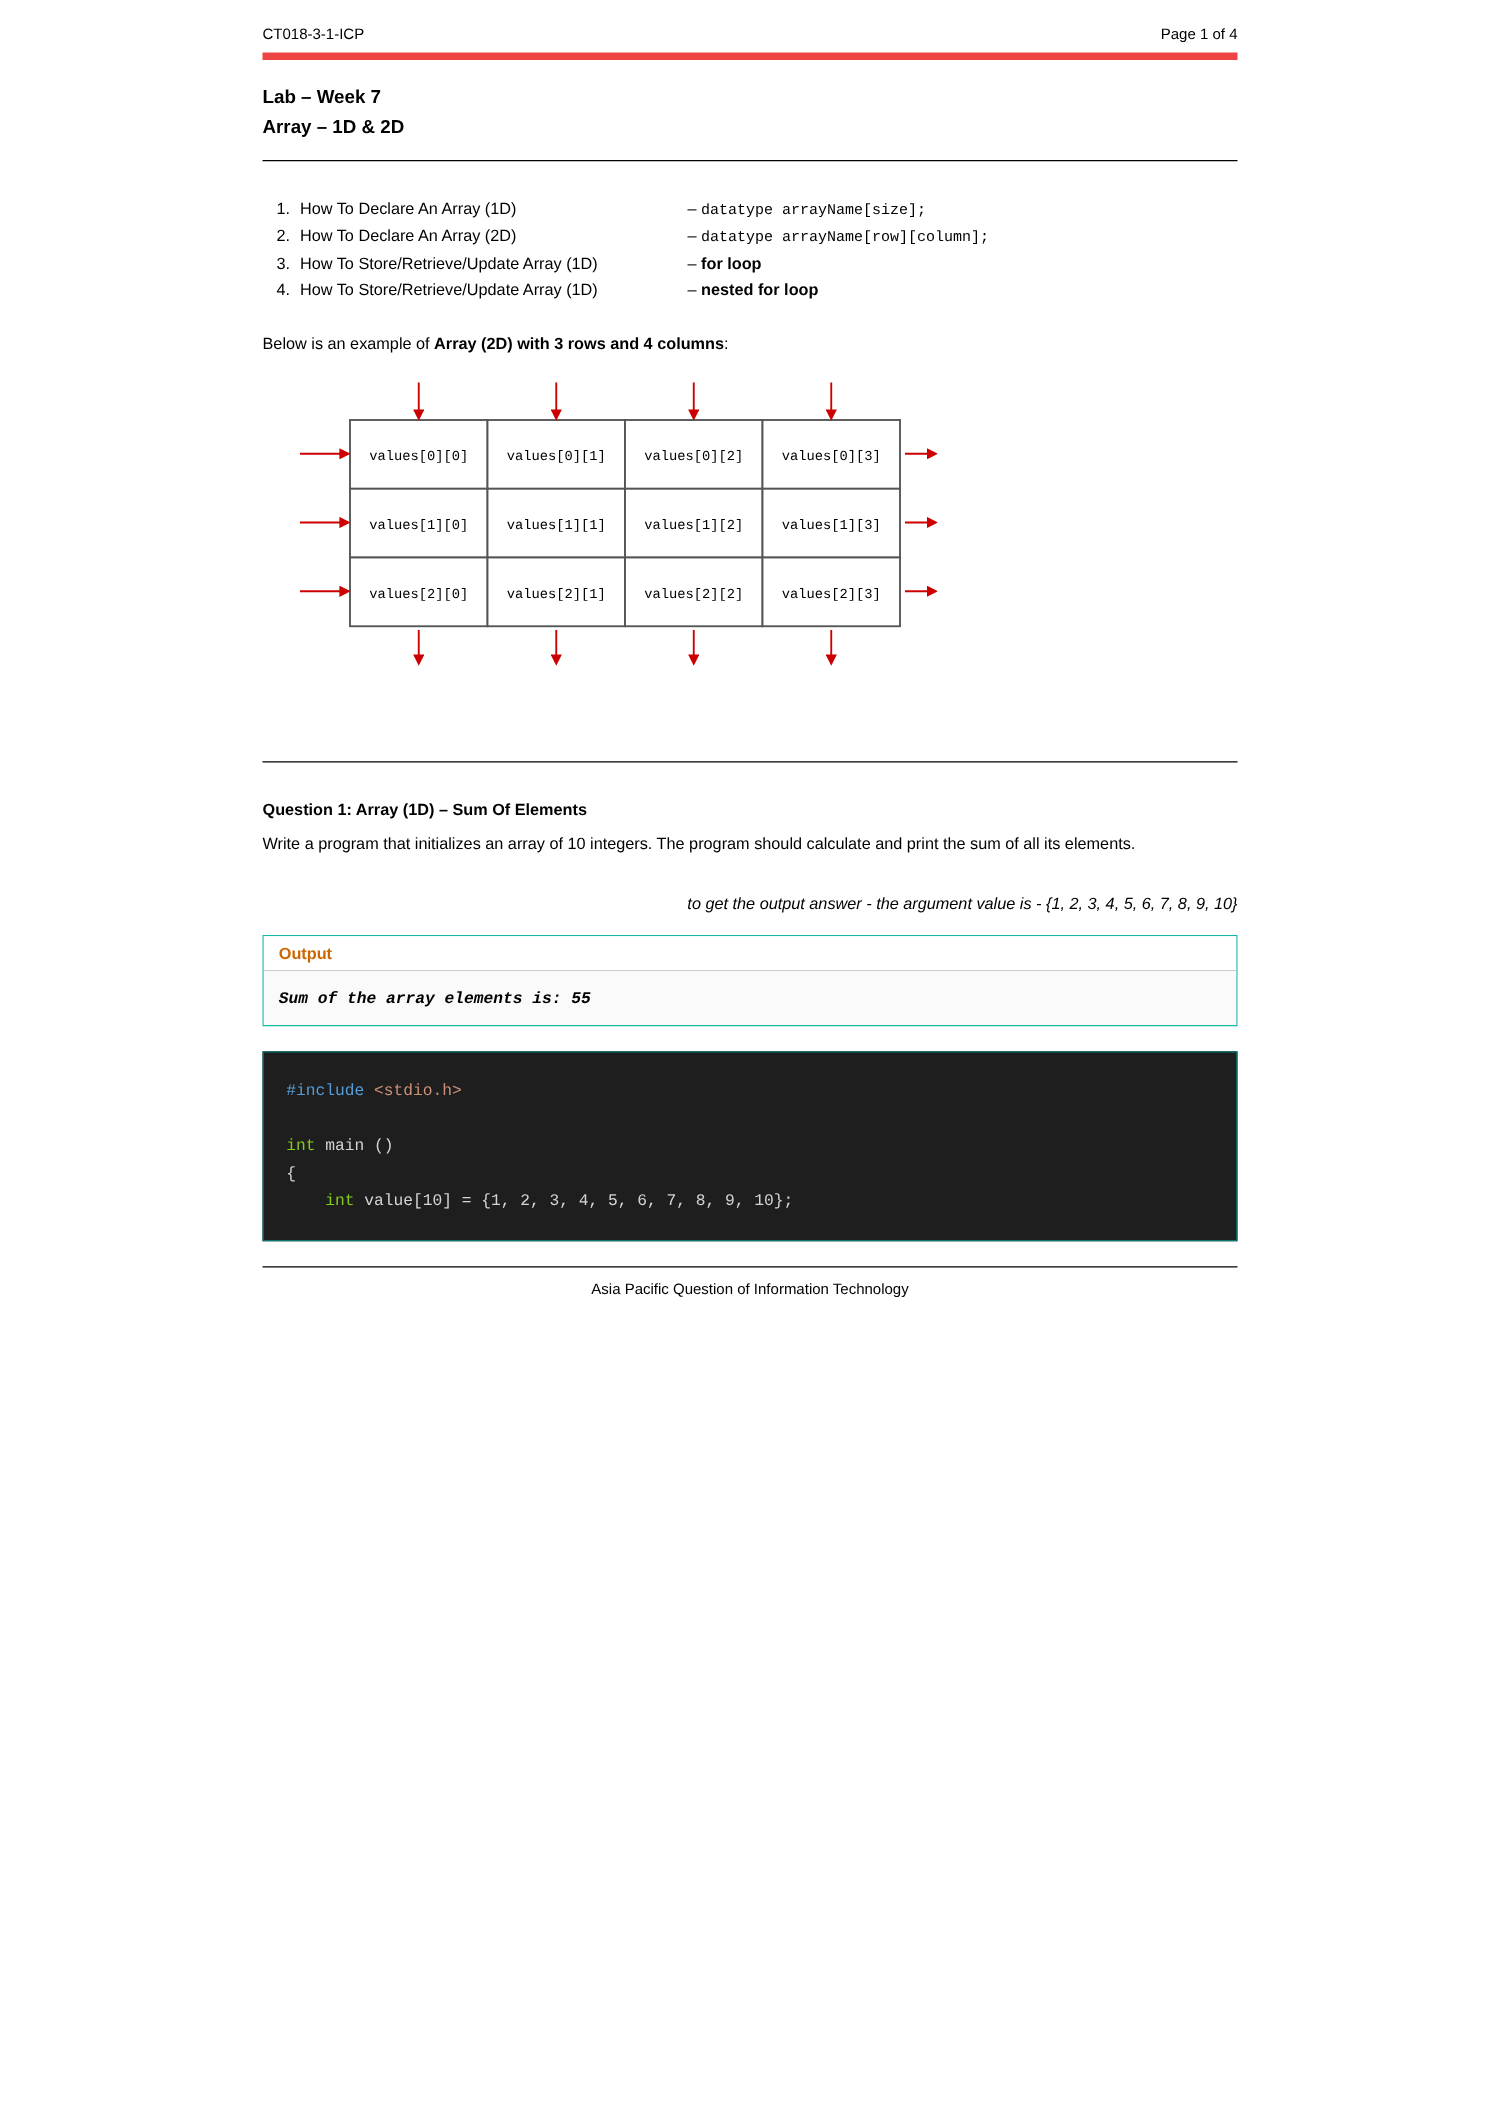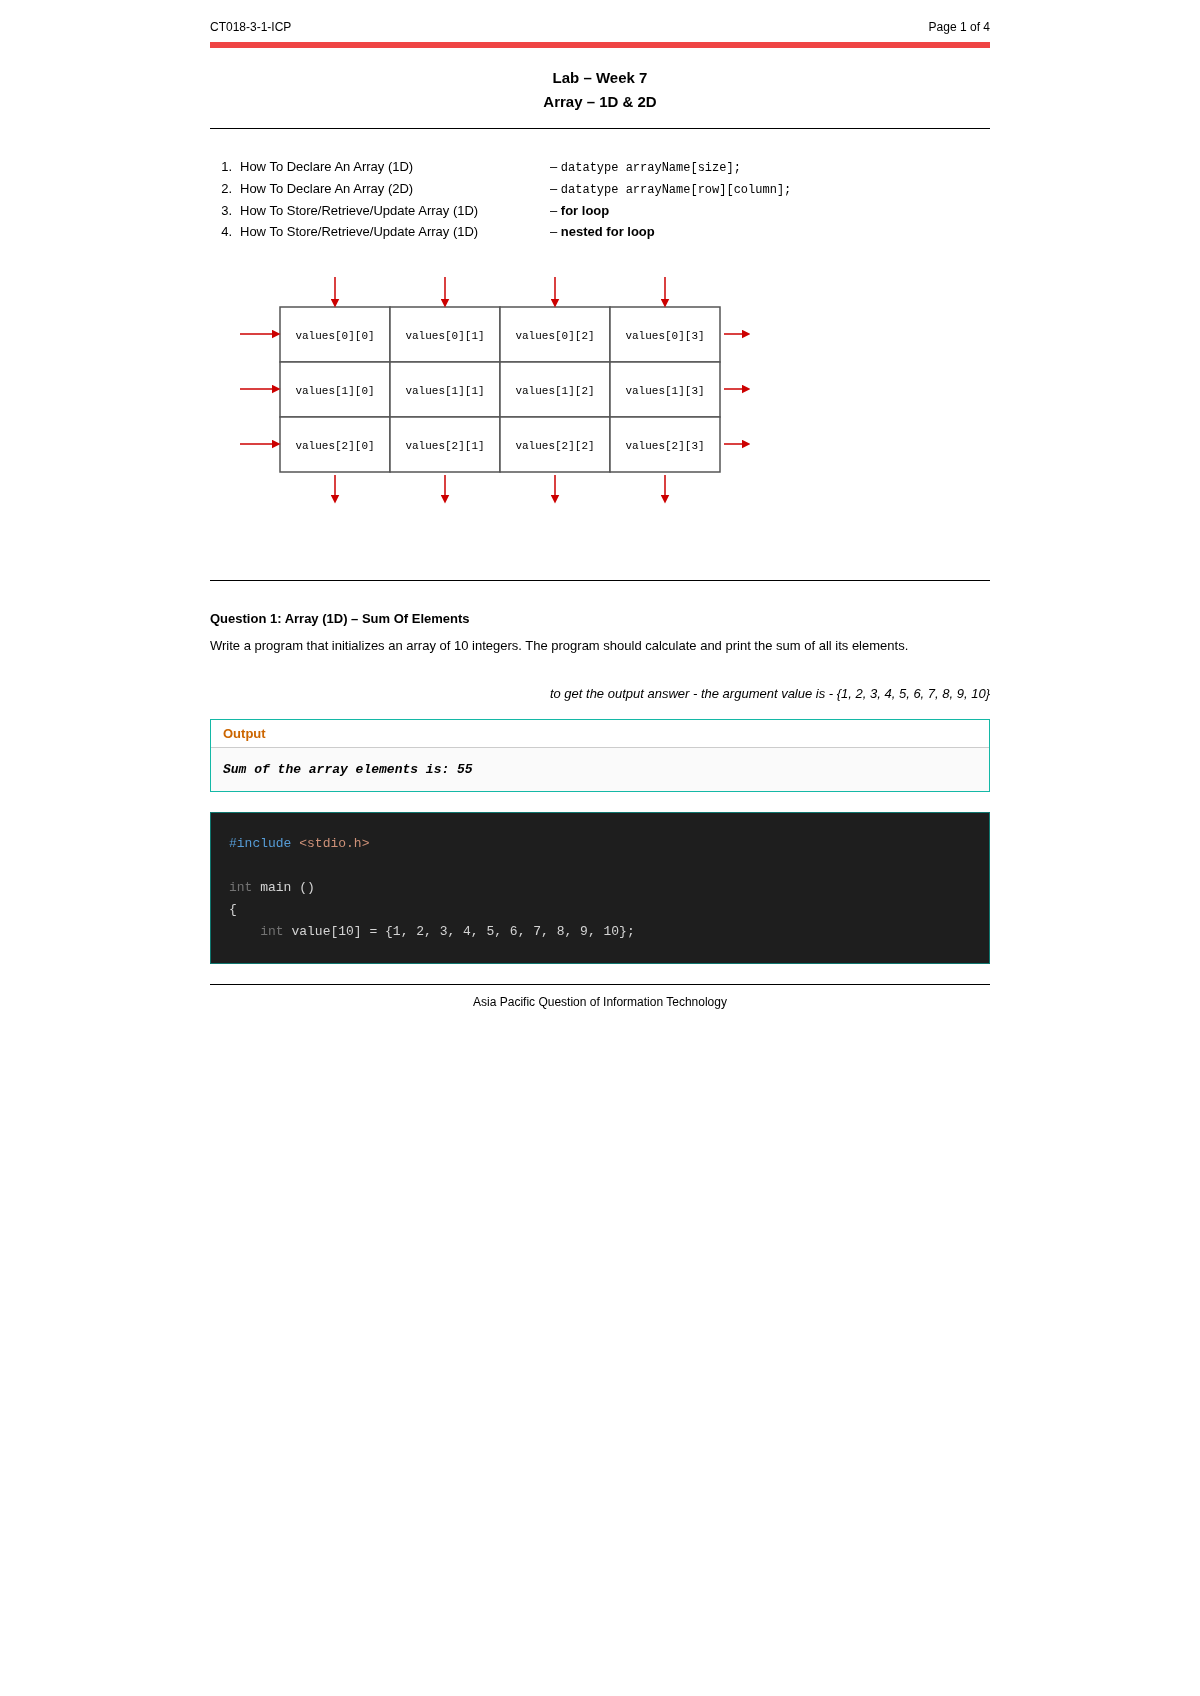--- a/index.html
+++ b/index.html
@@ -20,21 +20,20 @@
       align-items: flex-start;
       padding-bottom: 8px;
       border-bottom: 6px solid #ef4444;
       margin-bottom: 18px;
     }
     .header-left { font-size: 12px; }
     .header-right { font-size: 12px; }
 
     
     .title-block {
-      text-align: center;
       border-bottom: 1.5px solid #000;
       padding-bottom: 14px;
       margin-bottom: 30px;
     }
     .title-block h1 {
       font-size: 15px;
       font-weight: bold;
       line-height: 1.6;
     }
 
@@ -133,21 +132,21 @@
     }
     .code-line {
       font-family: 'Courier New', Courier, monospace;
       font-size: 13px;
       line-height: 1.7;
       white-space: pre;
     }
     .code-keyword { color: #569cd6; }
     .code-include { color: #ce9178; }
     .code-normal { color: #d4d4d4; }
-    .code-type { color: #737373; text-align: right; }
+    .code-type { color: #84cc16; text-align: right; }
 
     
     .page-footer {
       border-top: 1px solid #000;
       text-align: center;
       padding-top: 10px;
       font-size: 12px;
       margin-top: 20px;
     }
   </style>
@@ -183,20 +182,23 @@
     <span class="toc-desc">– <strong>for loop</strong></span>
   </li>
   <li>
     <span class="toc-num">4.</span>
     <span class="toc-label">How To Store/Retrieve/Update Array (1D)</span>
     <span class="toc-desc">– <strong>nested for loop</strong></span>
   </li>
 </ol>
 
 <div class="diagram-section">
+  <p class="diagram-intro">
+    Below is an example of <strong>Array (2D) with 3 rows and 4 columns</strong>:
+  </p>
 
   <div class="diagram-svg-container">
     <svg width="520" height="280" xmlns="http://www.w3.org/2000/svg">
 
       <defs>
         <marker id="arrowRed" markerWidth="6" markerHeight="6" refX="3" refY="3" orient="auto">
           <path d="M0,0 L0,6 L6,3 z" fill="#cc0000"></path>
         </marker>
         <marker id="arrowRedBack" markerWidth="6" markerHeight="6" refX="3" refY="3" orient="auto-start-reverse">
           <path d="M0,0 L0,6 L6,3 z" fill="#cc0000"></path>

